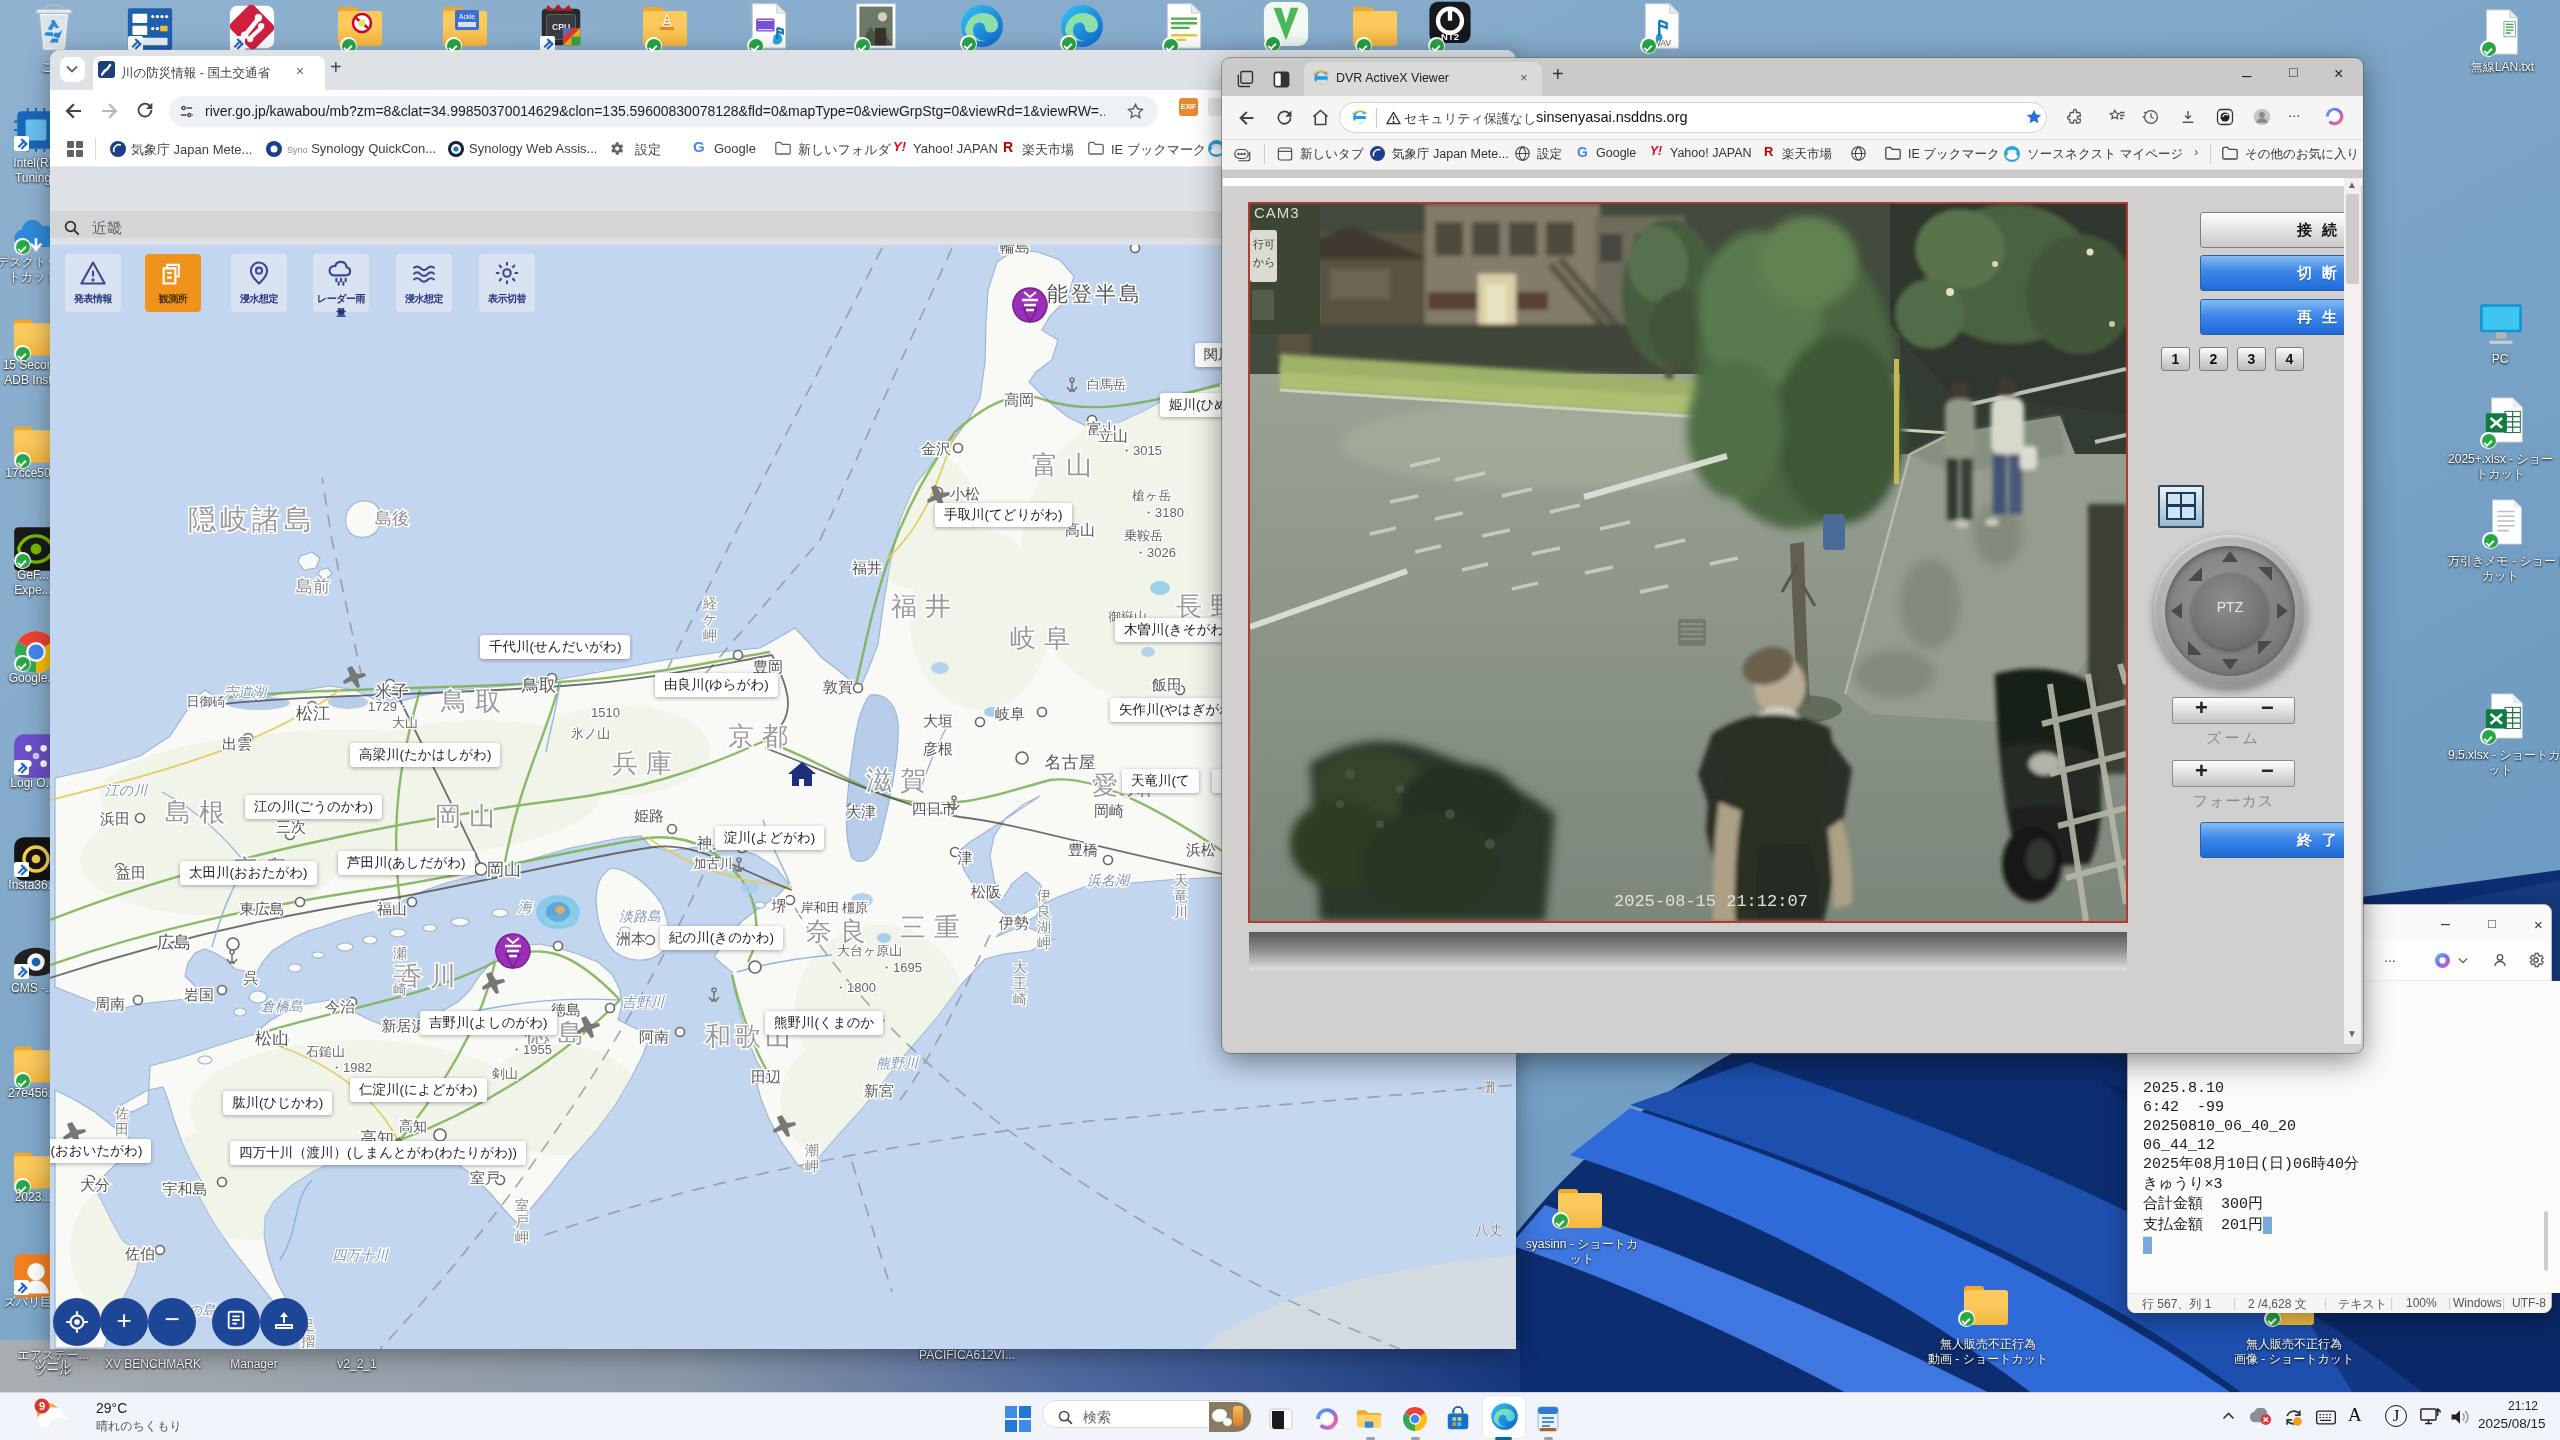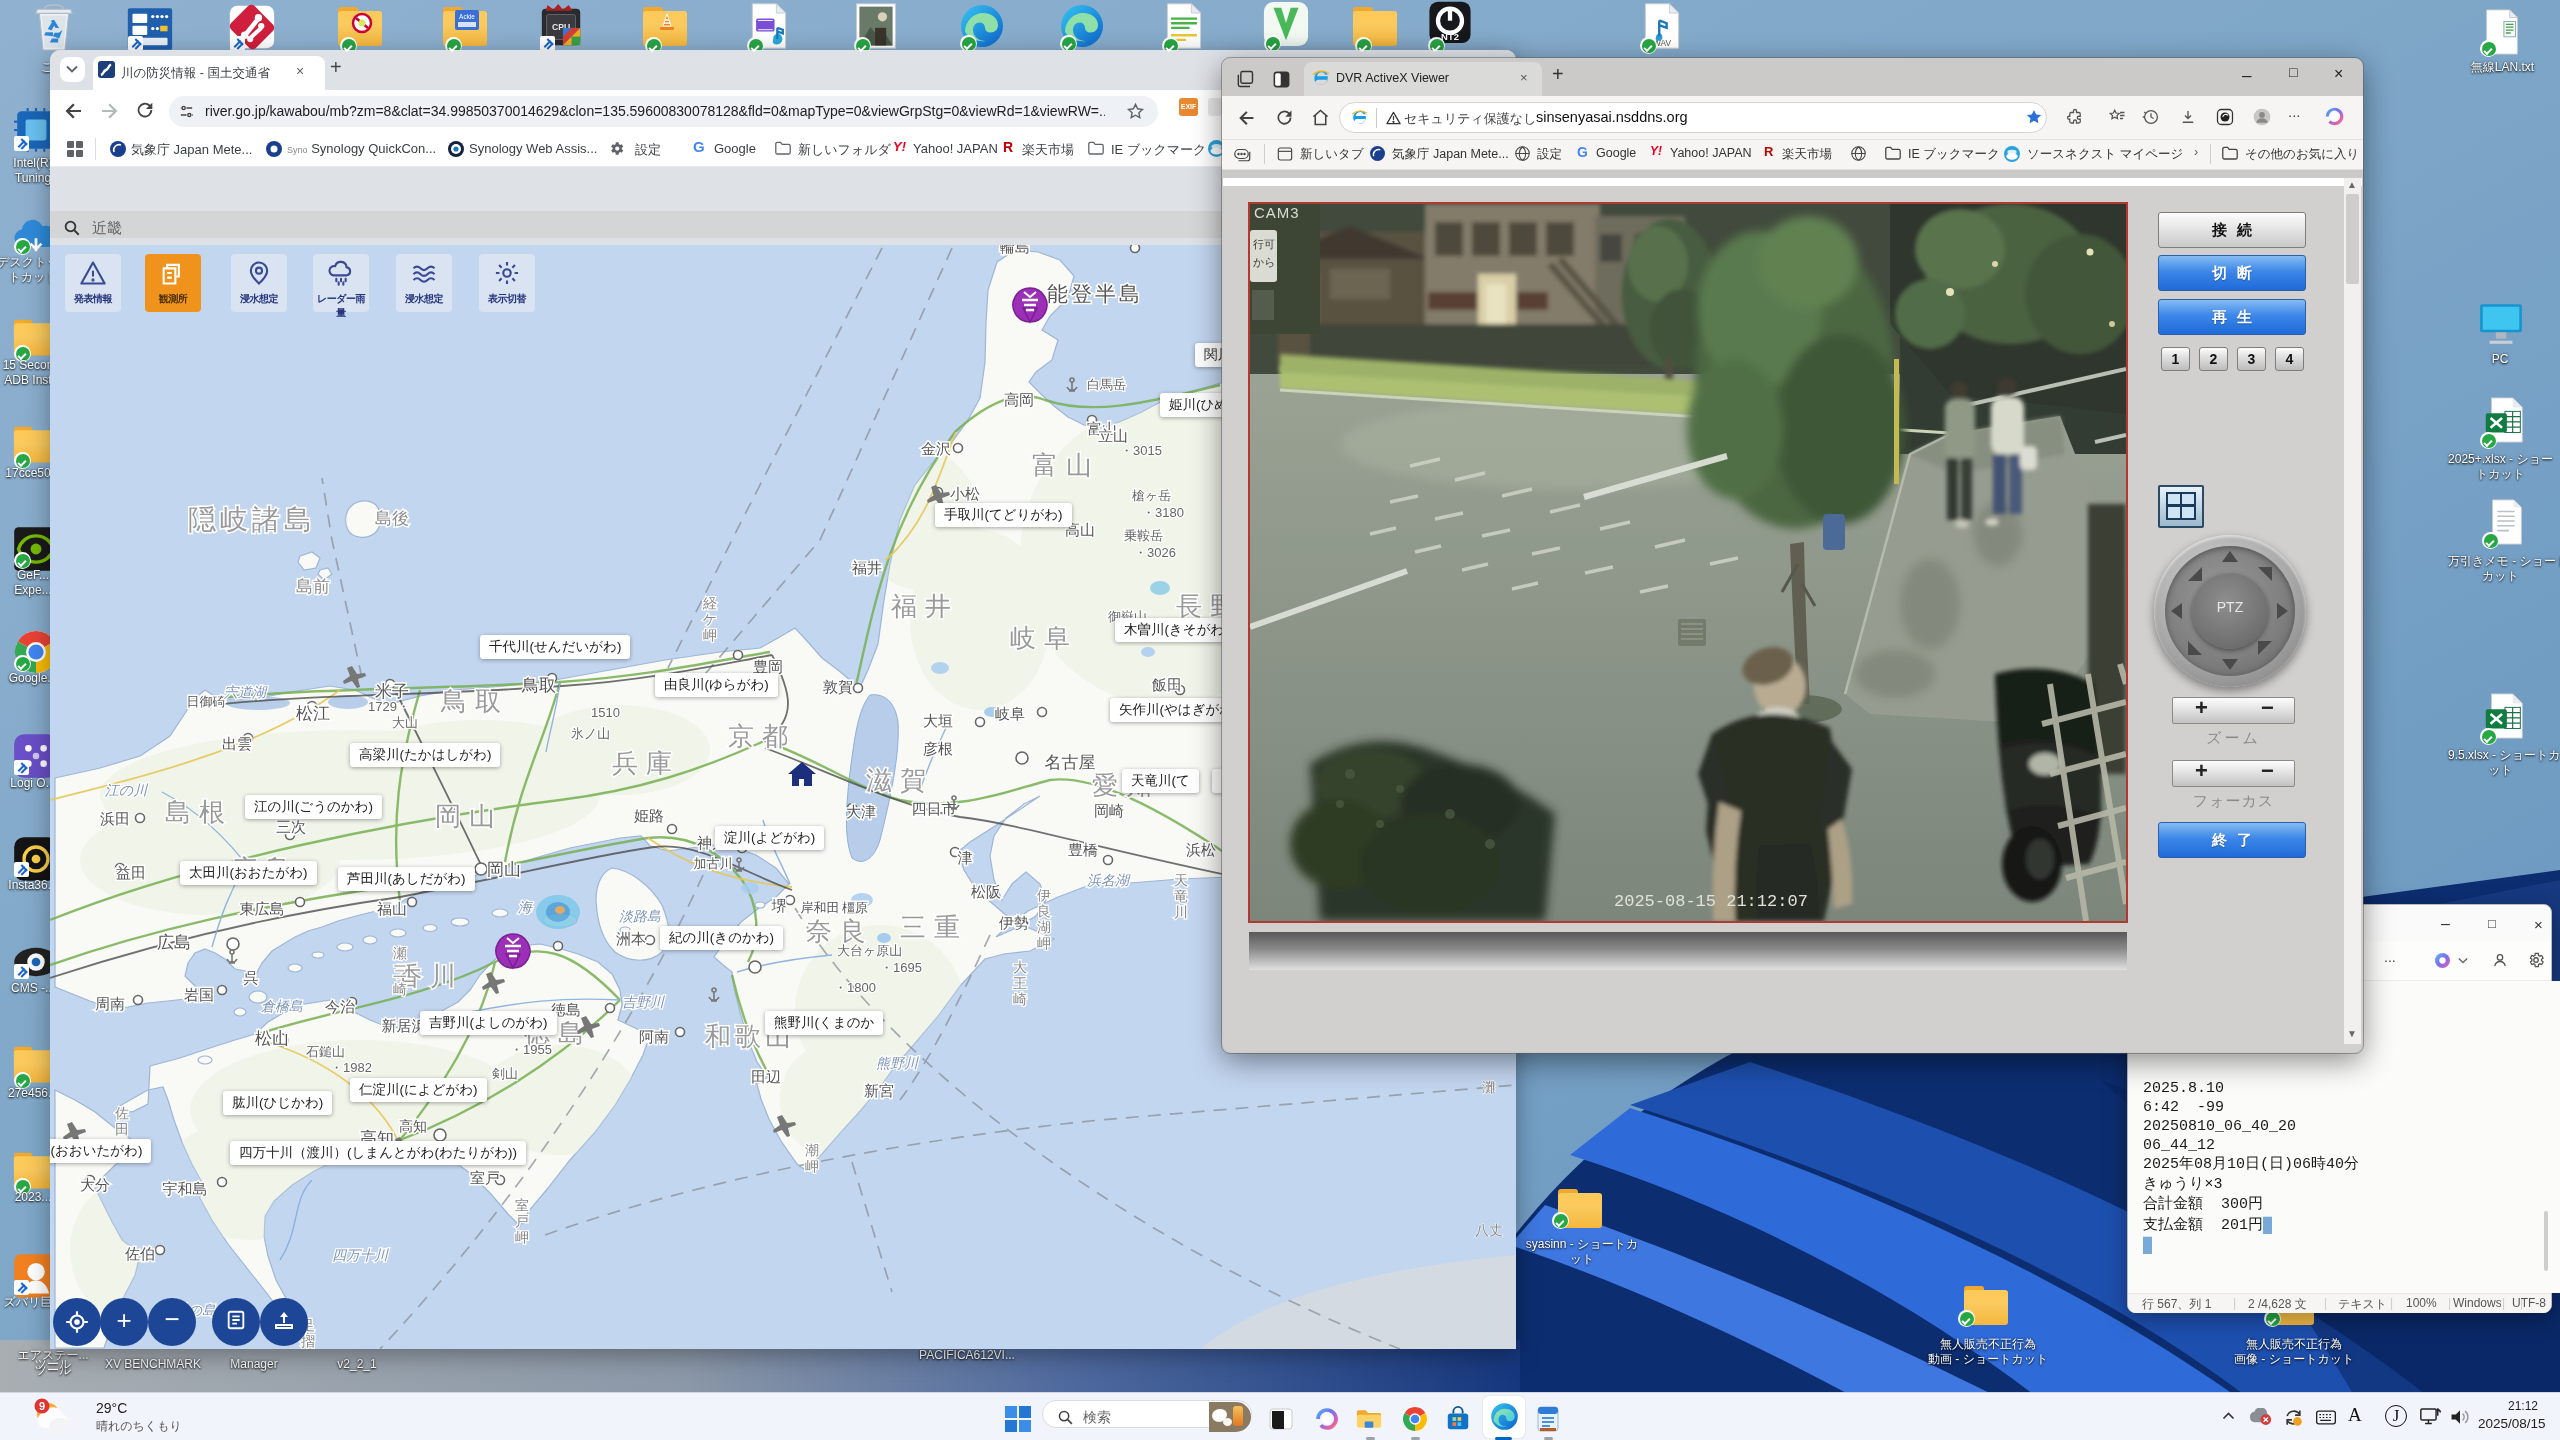--- a/index.html
+++ b/index.html
@@ -15,21 +15,21 @@
 #cw-search{left:0;top:161px;width:100%;height:27px;background:#d4d5d6}
 #cw-map{left:0;top:195px;width:1466px;height:1104px;overflow:hidden;background:#c3d6f0}
 
 #cw-tab{left:43px;top:6px;width:232px;height:34px;background:#fff;border-radius:8px 8px 0 0}
 
 #dvr{z-index:3;left:1222px;top:58px;width:1141px;height:995px;background:#cbcac8;border-radius:8px;box-shadow:0 8px 30px rgba(0,0,0,.45);outline:1px solid rgba(90,90,90,.5)}
 #dvr-toolbar{left:0;top:38px;width:100%;height:44px;background:#f7f5f4;border-bottom:1px solid #e2e0de}
 #dvr-bm{left:0;top:82px;width:100%;height:30px;background:#f7f5f4;border-bottom:1px solid #e2e0de}
 #dvr-content{left:1px;top:120px;width:1139px;height:874px;background:#d2d0cf;border-radius:0 0 8px 8px}
 
-.dvrbtn{position:absolute;left:935px;width:148px;height:36px;border:1px solid #7e7e7e;border-radius:3px;text-align:center;font-weight:bold;font-size:15px;letter-spacing:10px;line-height:34px;text-indent:10px}
+.dvrbtn{position:absolute;left:977px;width:148px;height:36px;border:1px solid #7e7e7e;border-radius:3px;text-align:right;font-weight:bold;font-size:15px;letter-spacing:10px;line-height:34px;text-indent:10px}
 .bluebtn{background:linear-gradient(#86bcf3,#3c87e8 45%,#1f6ad8);color:#fff;border-color:#2a5fae;text-shadow:0 1px 1px rgba(0,0,0,.3)}
 .graybtn{background:linear-gradient(#fdfdfd,#e8e8e8 40%,#c9c9c9);color:#111}
 .numbtn{position:absolute;width:29px;height:24px;border:1px solid #7e7e7e;border-radius:3px;background:linear-gradient(#fdfdfd,#e0e0e0 40%,#bdbdbd);font-weight:bold;font-size:14px;text-align:center;line-height:22px;color:#111}
 
 #notepad{z-index:2;left:2127px;top:904px;width:425px;height:409px;background:#fafafa;border-radius:8px;box-shadow:0 6px 22px rgba(0,0,0,.35);border:1px solid #bbb}
 
 #taskbar{z-index:10;left:0;top:1392px;width:2560px;height:48px;background:#f1f5fb;border-top:1px solid rgba(120,130,150,.25)}
 .tbico{position:absolute;top:13px;width:26px;height:26px}
 
 .dico{position:absolute;width:48px;height:48px}
@@ -831,21 +831,21 @@
  <div class="tip" style="left:885px;top:258px">手取川(てどりがわ)</div>
  <div class="tip" style="left:1110px;top:148px">姫川(ひめかわ)</div>
  <div class="tip" style="left:1145px;top:98px">関川(せき</div>
  <div class="tip" style="left:1065px;top:373px">木曽川(きそがわ)</div>
  <div class="tip" style="left:1060px;top:453px">矢作川(やはぎがわ)</div>
  <div class="tip" style="left:1072px;top:524px">天竜川(て</div>
  <div class="tip" style="left:1162px;top:524px">大井</div>
  <div class="tip" style="left:300px;top:498px">高梁川(たかはしがわ)</div>
  <div class="tip" style="left:195px;top:550px">江の川(ごうのかわ)</div>
  <div class="tip" style="left:130px;top:616px">太田川(おおたがわ)</div>
- <div class="tip" style="left:288px;top:622px">芦田川(あしだがわ)</div>
+ <div class="tip" style="left:288px;top:606px">芦田川(あしだがわ)</div>
  <div class="tip" style="left:665px;top:581px">淀川(よどがわ)</div>
  <div class="tip" style="left:610px;top:681px">紀の川(きのかわ)</div>
  <div class="tip" style="left:715px;top:766px">熊野川(くまのか</div>
  <div class="tip" style="left:370px;top:766px">吉野川(よしのがわ)</div>
  <div class="tip" style="left:300px;top:833px">仁淀川(によどがわ)</div>
  <div class="tip" style="left:173px;top:846px">肱川(ひじかわ)</div>
  <div class="tip" style="left:180px;top:896px">四万十川（渡川）(しまんとがわ(わたりがわ))</div>
  <div class="tip" style="left:-22px;top:894px">川(おおいたがわ)</div>
  <div class="mbtn" style="left:15px"><svg width="30" height="28" viewBox="0 0 24 24" fill="none" stroke="#3a4a92" stroke-width="1.8">
           <path d="M12 3L2 21h20Z" stroke-linejoin="round"></path>

